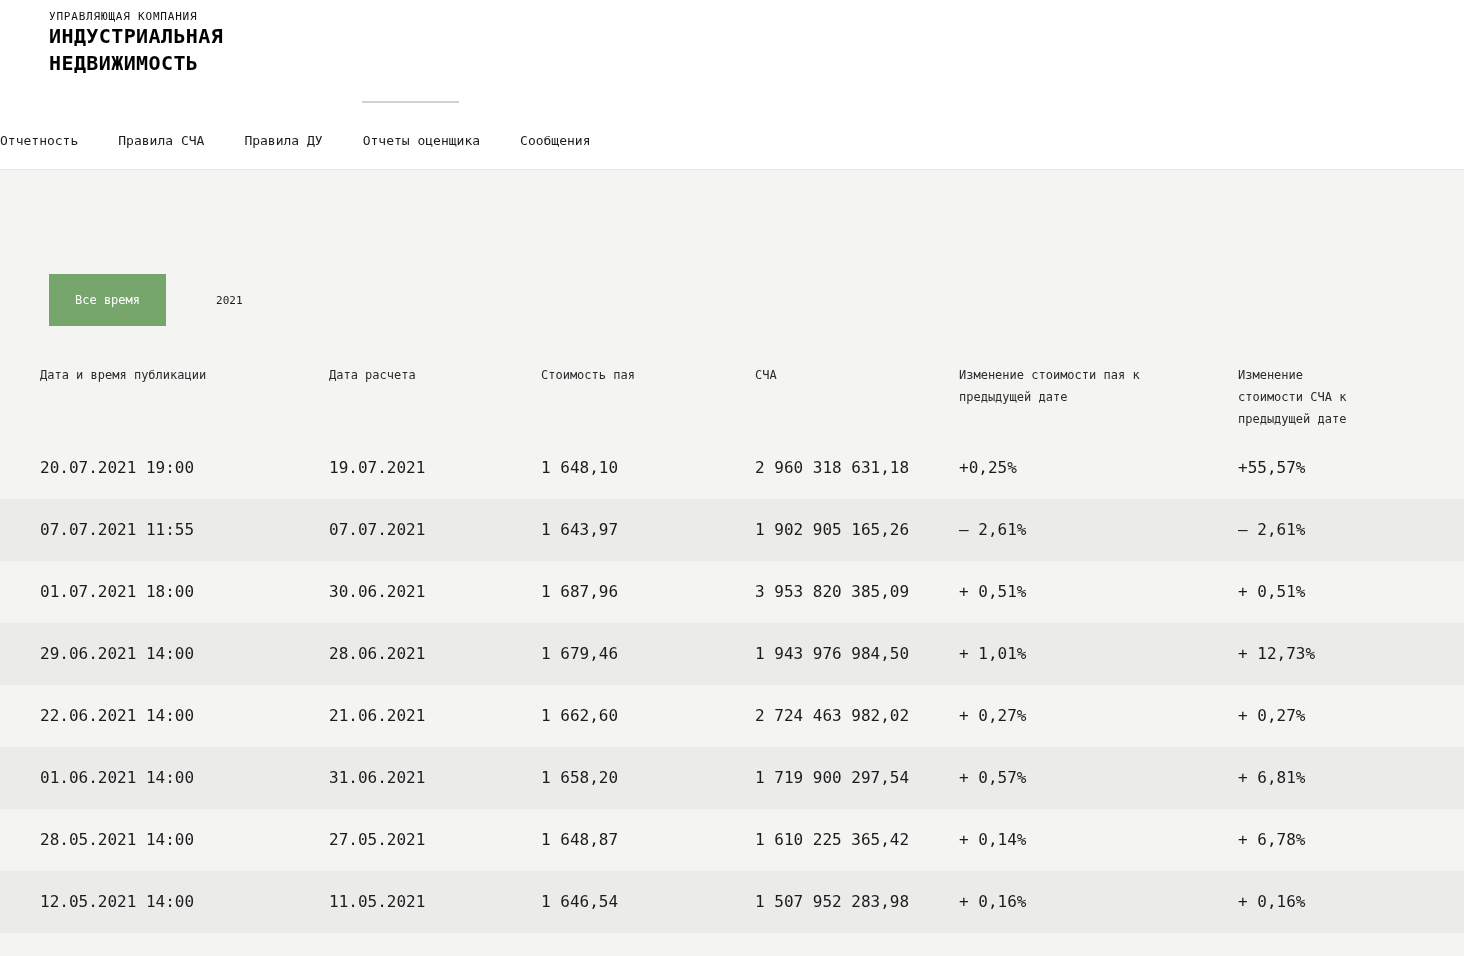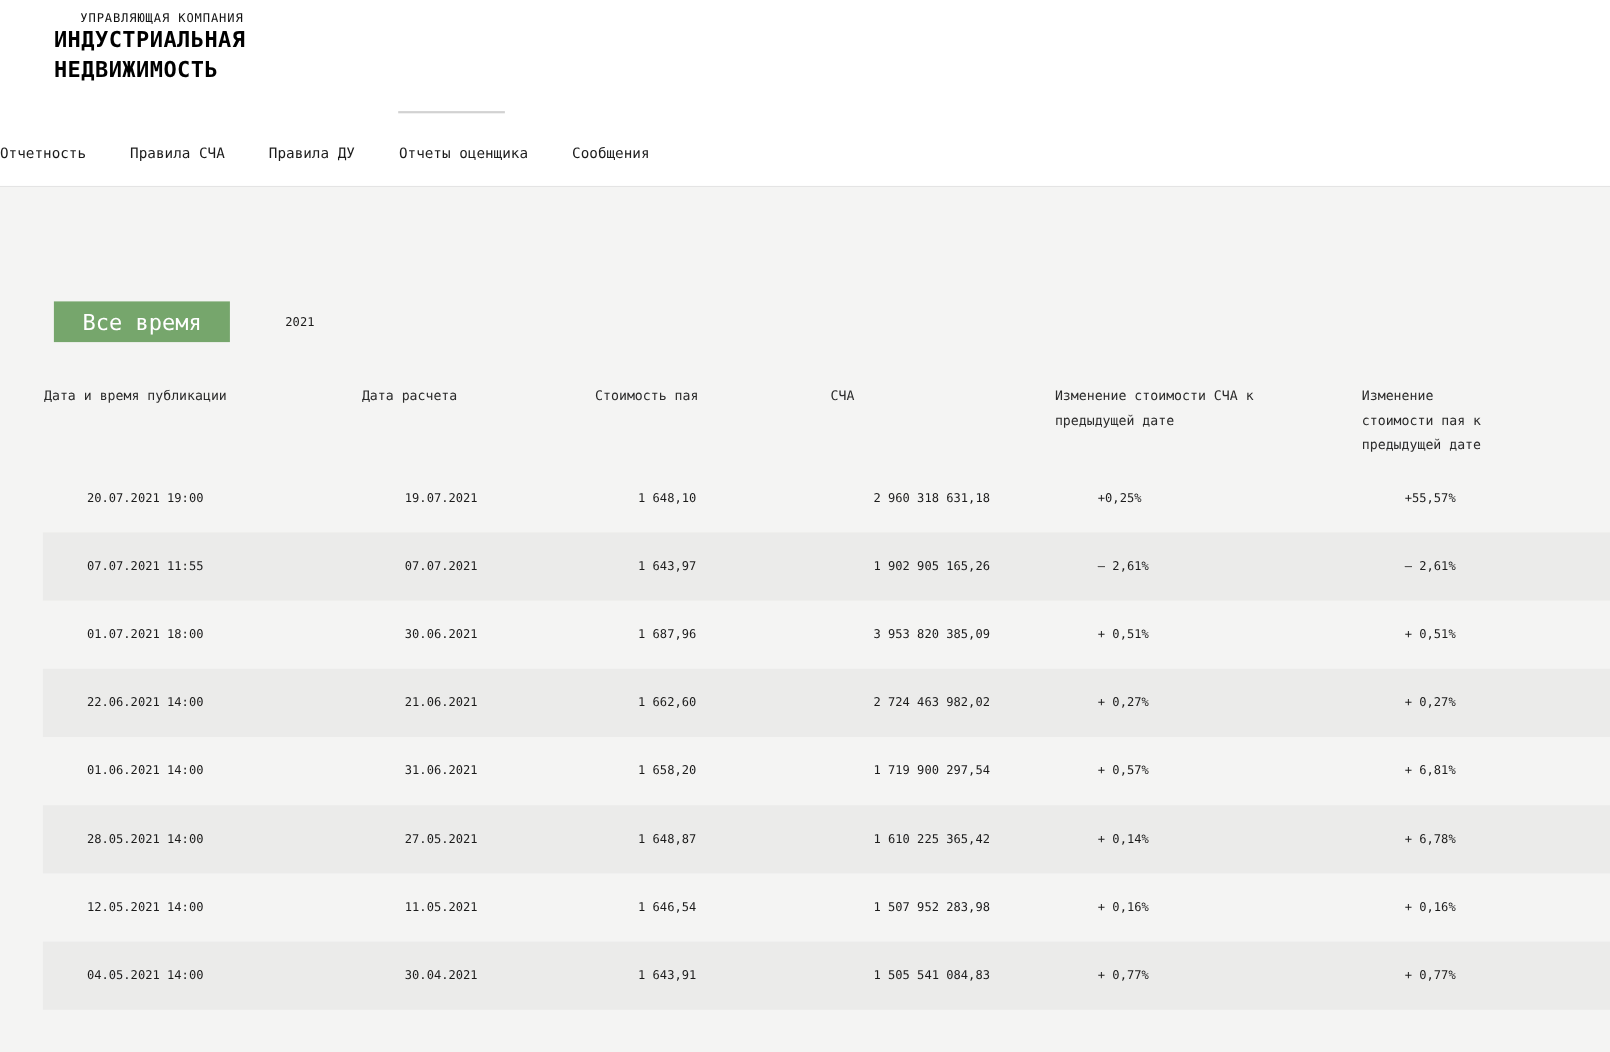--- a/index.html
+++ b/index.html
@@ -18,21 +18,20 @@
     justify-content: space-between;
     align-items: flex-start;
     padding: 8px 30px 0 49px;
     background: #fff;
   }
   .brand-small {
     font-size: 11px;
     letter-spacing: 0.8px;
     margin-top: 2px;
     color: #111;
-    margin-left: 24px;
   }
   .brand-big {
     font-size: 20px;
     font-weight: bold;
     letter-spacing: 0.4px;
     line-height: 1.35;
     color: #000;
   }
   .top-nav {
     display: flex;
@@ -86,23 +85,23 @@
   }
   .filters {
     padding: 104px 0 0 49px;
     display: flex;
     align-items: center;
   }
   .btn-alltime {
     background: #76a66c;
     color: #fff;
     font-family: "DejaVu Sans Mono", monospace;
-    font-size: 20px;
+    font-size: 12px;
     border: none;
-    height: 37px;
+    height: 52px;
     padding: 0 26px;
     cursor: pointer;
     text-align: center;
   }
   .btn-year {
     margin-left: 50px;
     font-size: 11px;
     color: #1c1c1c;
     cursor: pointer;
     background: transparent;
@@ -121,22 +120,21 @@
     font-size: 12px;
     color: #2b2b2b;
     align-items: start;
     padding-bottom: 6px;
   }
   .thead .hc { line-height: 1.85; }
   .hc-wrap { padding-right: 92px; }
   .trow {
     height: 62px;
     align-items: center;
-    font-size: 11px;
-    margin-left: 39px;
+    font-size: 16px;
   }
   .trow:nth-child(even) { background: #ebebea; }
   .tcell { white-space: nowrap; }
 </style>
 </head>
 <body>
 
 <header class="site-header">
   <div class="brand">
     <div class="brand-small">УПРАВЛЯЮЩАЯ КОМПАНИЯ</div>
@@ -161,22 +159,22 @@
     <button class="btn-alltime">Все время</button>
     <button class="btn-year">2021</button>
   </div>
 
   <div class="table">
     <div class="thead">
       <div class="hc">Дата и время публикации</div>
       <div class="hc">Дата расчета</div>
       <div class="hc">Стоимость пая</div>
       <div class="hc">СЧА</div>
+      <div class="hc hc-wrap">Изменение стоимости пая к предыдущей дате</div>
       <div class="hc hc-wrap">Изменение стоимости СЧА к предыдущей дате</div>
-      <div class="hc hc-wrap">Изменение стоимости пая к предыдущей дате</div>
     </div>
     <div class="tbody">
         <div class="trow">
           <div class="tcell">20.07.2021 19:00</div>
           <div class="tcell">19.07.2021</div>
           <div class="tcell">1 648,10</div>
           <div class="tcell">2 960 318 631,18</div>
           <div class="tcell">+0,25%</div>
           <div class="tcell">+55,57%</div>
         </div>
@@ -190,20 +188,28 @@
         </div>
         <div class="trow">
           <div class="tcell">01.07.2021 18:00</div>
           <div class="tcell">30.06.2021</div>
           <div class="tcell">1 687,96</div>
           <div class="tcell">3 953 820 385,09</div>
           <div class="tcell">+ 0,51%</div>
           <div class="tcell">+ 0,51%</div>
         </div>
         <div class="trow">
+          <div class="tcell">29.06.2021 14:00</div>
+          <div class="tcell">28.06.2021</div>
+          <div class="tcell">1 679,46</div>
+          <div class="tcell">1 943 976 984,50</div>
+          <div class="tcell">+ 1,01%</div>
+          <div class="tcell">+ 12,73%</div>
+        </div>
+        <div class="trow">
           <div class="tcell">22.06.2021 14:00</div>
           <div class="tcell">21.06.2021</div>
           <div class="tcell">1 662,60</div>
           <div class="tcell">2 724 463 982,02</div>
           <div class="tcell">+ 0,27%</div>
           <div class="tcell">+ 0,27%</div>
         </div>
         <div class="trow">
           <div class="tcell">01.06.2021 14:00</div>
           <div class="tcell">31.06.2021</div>

